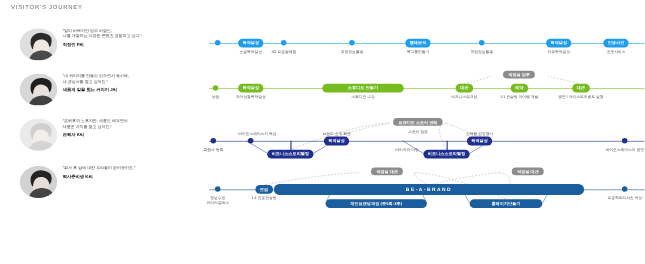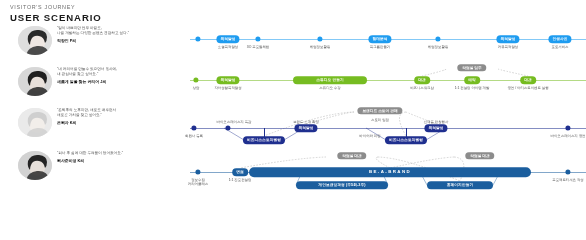--- a/index.html
+++ b/index.html
@@ -73,21 +73,20 @@
   .branch{position:absolute;left:0;top:0;width:396px;height:43px;overflow:visible;}
   .stem{position:absolute;width:0.8px;}
 </style>
 </head>
 <body>
 
 <div class="page">
 
   <div class="hdr">
     <div class="kicker">VISITOR'S JOURNEY</div>
-    <div class="title">USER SCENARIO</div>
   </div>
 
   <div id="rows-host">
       <div class="row" style="top: 22px;">
         <div class="avatar">
           <svg viewBox="0 0 34 29" xmlns="http://www.w3.org/2000/svg">
     <rect width="34" height="29" fill="#dedede"></rect>
     <ellipse cx="19" cy="15" rx="8.5" ry="9.5" fill="#efe7e2"></ellipse>
     <path d="M10 10 q3-7 11-6 q8 1 8 7 q0 4-2 6 q-1-6-6-7 q-6-1-8 4 q-1 2-1 5 q-3-3-2-9z" fill="#2a2a2a"></path>
     <path d="M8 29 q2-8 11-9 q10-1 13 9z" fill="#2a2a2a" opacity=".82"></path>

